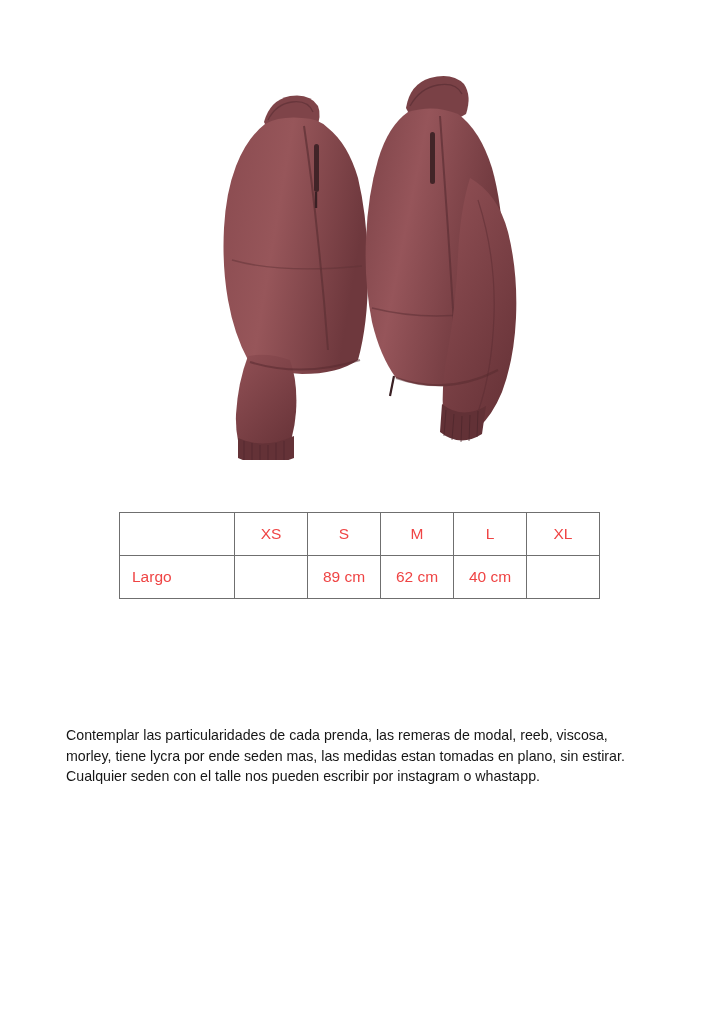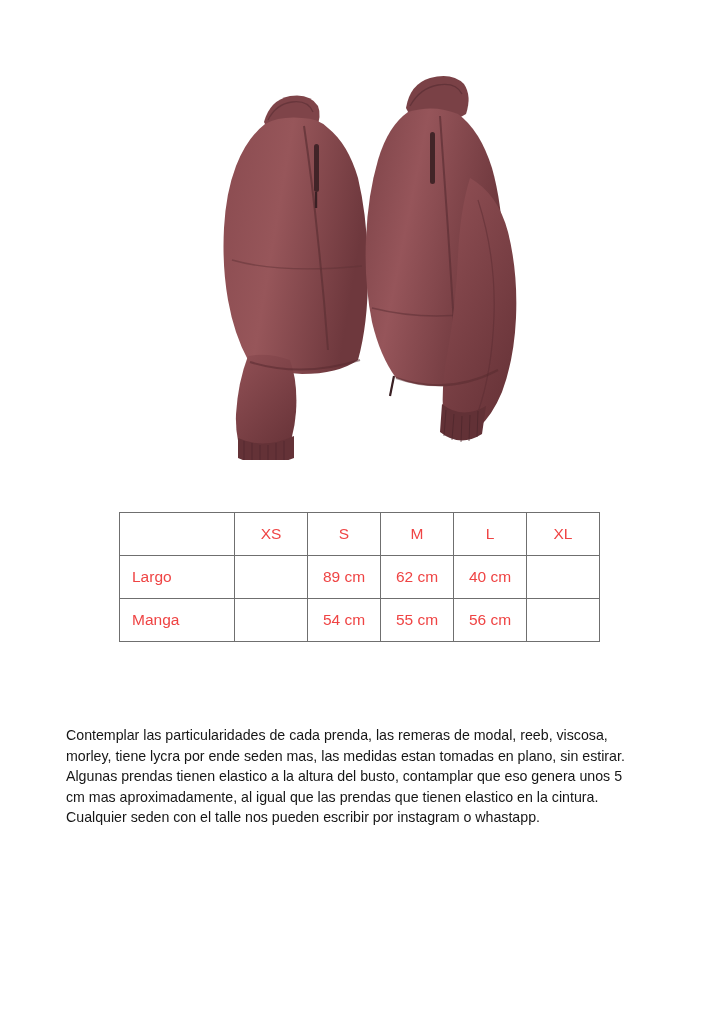--- a/index.html
+++ b/index.html
@@ -190,29 +190,20 @@
     </thead>
     <tbody>
       <tr>
         <td class="rowlabel">Largo</td>
         <td class="valcell"></td>
         <td class="valcell">89 cm</td>
         <td class="valcell">62 cm</td>
         <td class="valcell">40 cm</td>
         <td class="valcell"></td>
       </tr>
-      <tr>
-        <td class="rowlabel">Manga</td>
-        <td class="valcell"></td>
-        <td class="valcell">54 cm</td>
-        <td class="valcell">55 cm</td>
-        <td class="valcell">56 cm</td>
-        <td class="valcell"></td>
-      </tr>
     </tbody>
   </table>
 </div>
 
 <div class="notes">
   <p>Contemplar las particularidades de cada prenda, las remeras de modal, reeb, viscosa, morley, tiene lycra por ende seden mas, las medidas estan tomadas en plano, sin estirar.</p>
-  <p>Algunas prendas tienen elastico a la altura del busto, contamplar que eso genera unos 5 cm mas aproximadamente, al igual que las prendas que tienen elastico en la cintura.</p>
   <p>Cualquier seden con el talle nos pueden escribir por instagram o whastapp.</p>
 </div>
 
 </body></html>

